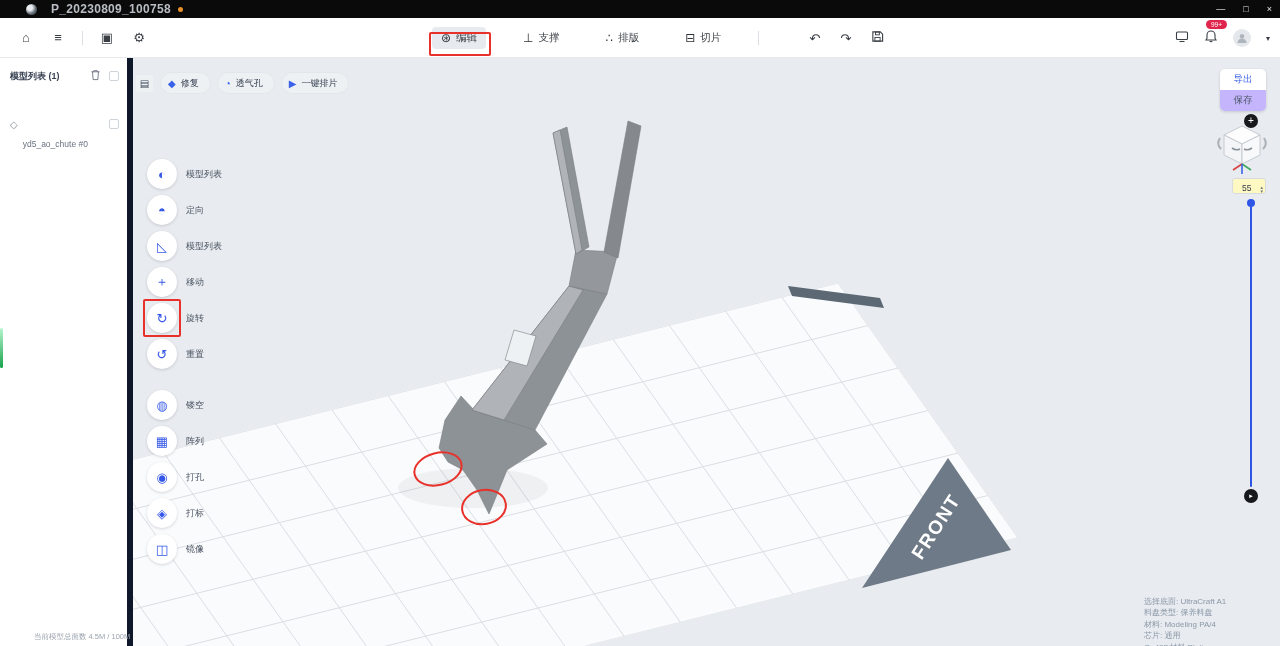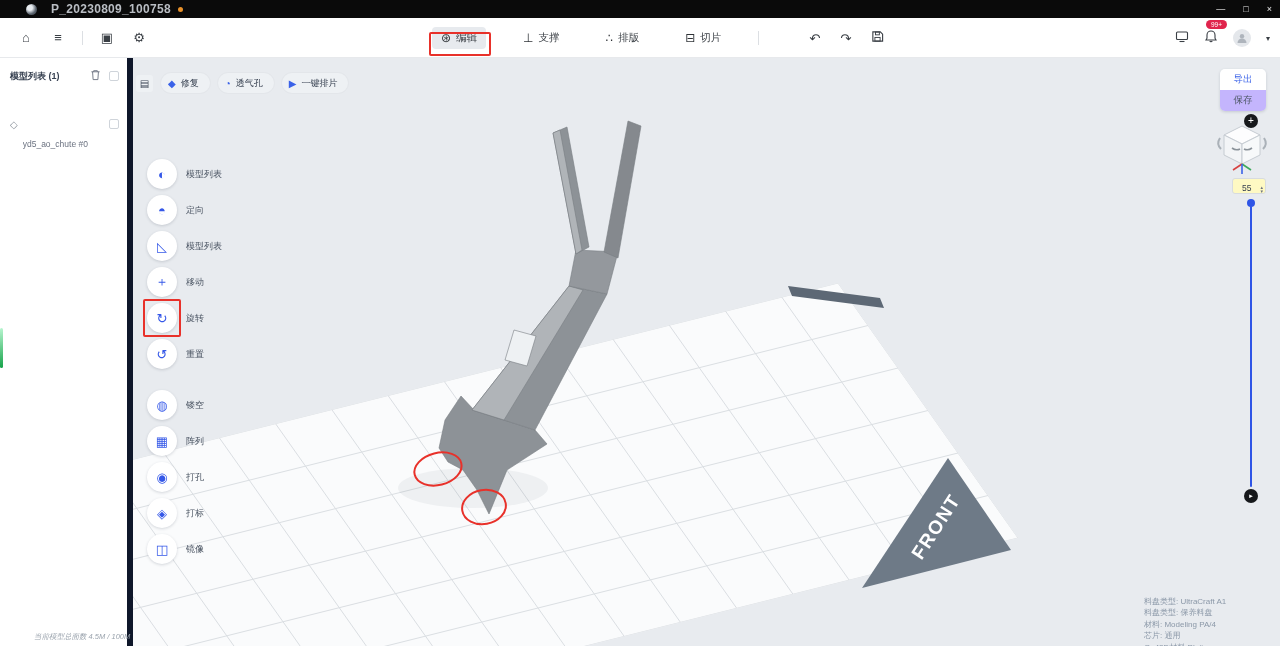--- a/index.html
+++ b/index.html
@@ -35,21 +35,21 @@
 
   
   .main { display:flex; height:588px; }
   .sidebar { width:133px; background:#fff; border-right:6px solid #0f172a; position:relative; }
   .sb-head { display:flex; align-items:center; padding:9px 8px 8px 10px; }
   .sb-title { font-size:9px; color:#374151; font-weight:bold; flex:1; }
   .chk { width:10px; height:10px; border:1px solid #cfd4da; border-radius:2px; background:#fff; }
   .sb-item { display:flex; align-items:center; gap:5px; padding:6px 8px 6px 10px; }
   .sb-item .m-ico { font-size:10px; color:#8a919a; }
   .sb-item .m-name { font-size:8.5px; color:#6b7280; flex:1; white-space:nowrap; overflow:hidden;margin-top:40px; }
-  .sb-foot { position:absolute; bottom:4px; left:34px; font-size:7.5px; color:#9aa3ad; white-space:nowrap;font-style:italic; }
+  .sb-foot { position:absolute; bottom:4px; left:34px; font-size:7.5px; color:#9aa3ad; white-space:nowrap; }
 
   .viewport { flex:1; position:relative; background:#e8ebef; overflow:hidden; }
   #scene-svg { position:absolute; inset:0; z-index:0; }
 
   
   .quickbar { position:absolute; left:3px; top:15px; display:flex; align-items:center; gap:8px; z-index:2; }
   .q-toggle { width:17px; height:17px; border-radius:3px; background:#eef1f4; display:flex; align-items:center;
               justify-content:center; font-size:10px; color:#374151; }
   .pill { display:flex; align-items:center; gap:5px; background:#eef1f4; border-radius:10px; height:20px;
           padding:0 11px 0 7px; font-size:9px; color:#374151; box-shadow:0 0 0 1px rgba(0,0,0,.02); }
@@ -359,21 +359,21 @@
       <span class="sp-arrows">
         <span>▴</span>
         <span>▾</span>
       </span>
     </div>
     <span class="slider-dot"></span>
     <div class="slider-track"></div>
     <span class="play-btn">▸</span>
 
     <div class="printer-info">
-      <div>料盘类型: UltraCraft A1</div>
+      <div>选择底面: UltraCraft A1</div>
       <div>料盘类型: 保养料盘</div>
       <div>材料: Modeling PA/4</div>
       <div>芯片: 通用</div>
       <div>G: 43D材料 Platinum</div>
     </div>
 
     <div class="anno anno-tool"></div>
   </div>
 </div>
 

